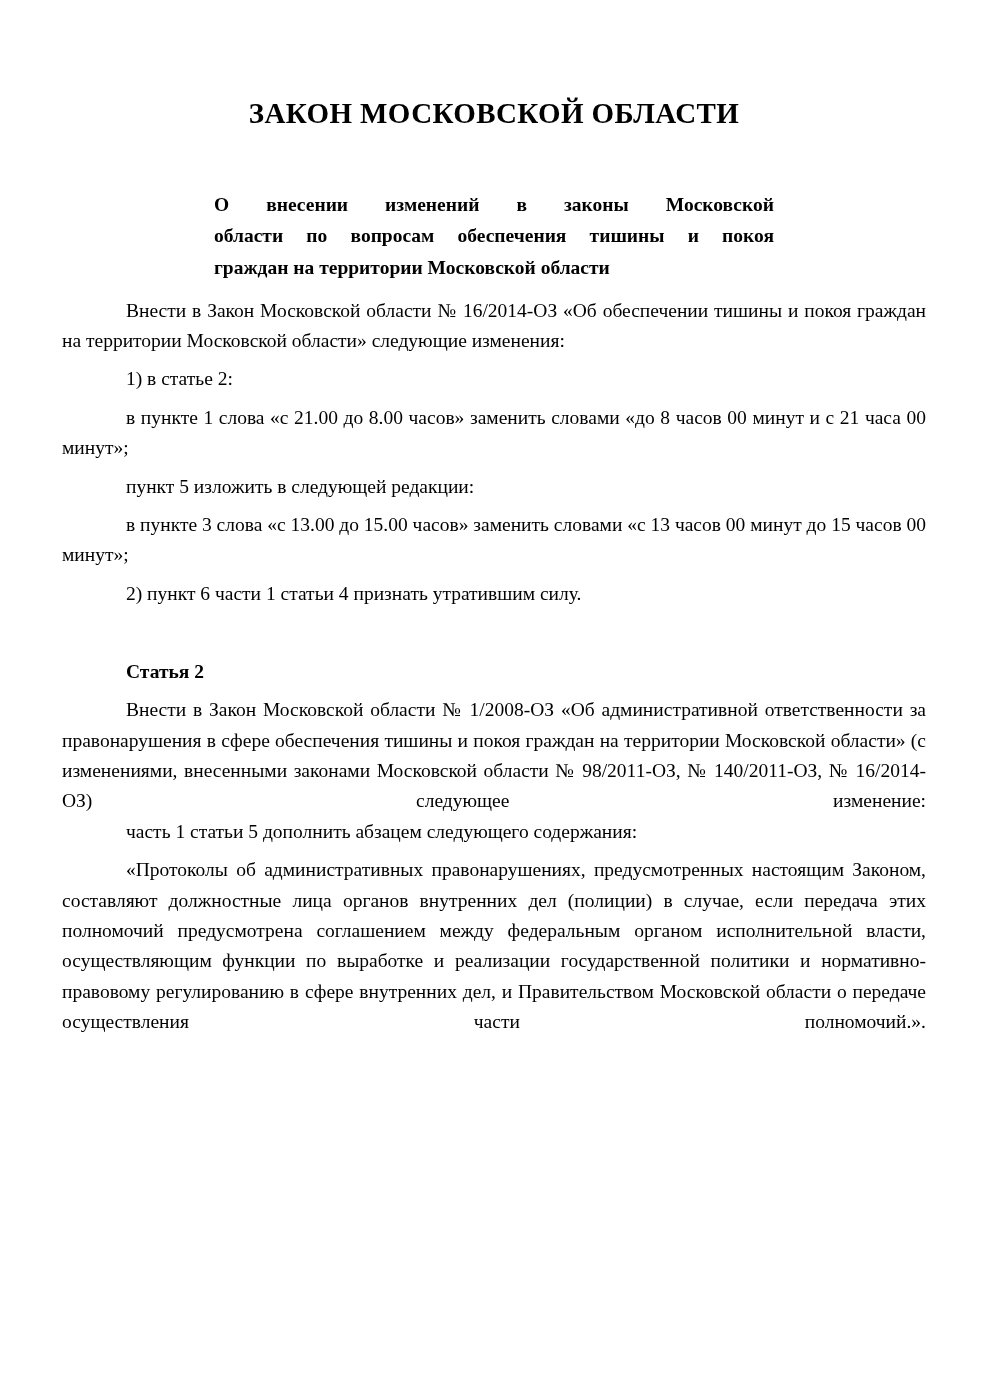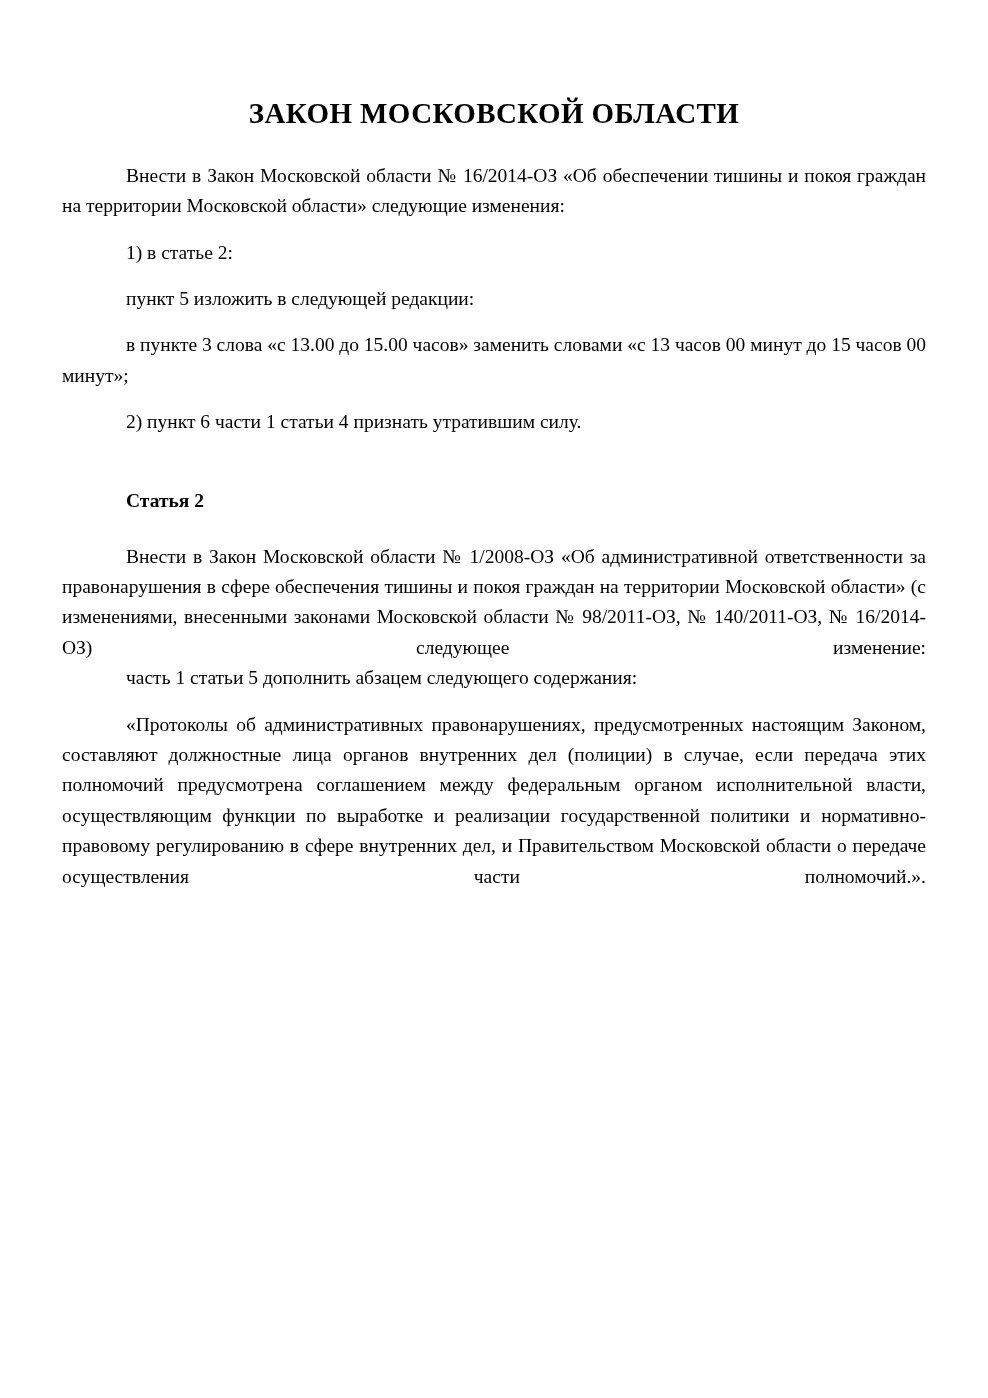--- a/index.html
+++ b/index.html
@@ -59,40 +59,46 @@
   .art2-head { margin-top: 52px; }
 
   .body-text {
     font-size: 19.5px;
     line-height: 1.56;
     text-align: justify;
     text-justify: inter-word;
     margin: 0;
     text-indent: 64px;
   }
-  .gap-top-lg { margin-top: 30px; }
-  .gap-top-sm { margin-top: 16px; }
+  .gap-top-lg { margin-top: 12px; }
+  .gap-top-sm { margin-top: 8px; }
   .gap-top-md { }
 
   .spread {
     text-align: justify;
     text-align-last: justify;
   }
 </style>
 </head>
 <body>
 
 <div class="page">
 
   <h1 class="doc-title">ЗАКОН МОСКОВСКОЙ ОБЛАСТИ</h1>
 
+  <div class="subtitle-block">
+    <span class="subtitle-line">О внесении изменений в законы Московской</span>
+    <span class="subtitle-line">области по вопросам обеспечения тишины и покоя</span>
+    <span class="subtitle-line last">граждан на территории Московской области</span>
+  </div>
 
 
   <p class="body-text gap-top-lg">Внести в Закон Московской области № 16/2014-ОЗ «Об обеспечении тишины и покоя граждан на территории Московской области» следующие изменения:</p>
   <p class="body-text gap-top-sm">1) в статье 2:</p>
+  <p class="body-text gap-top-sm">в пункте 1 слова «с 21.00 до 8.00 часов» заменить словами «до 8 часов 00 минут и с 21 часа 00 минут»;</p>
   <p class="body-text gap-top-sm">пункт 5 изложить в следующей редакции:</p>
   <p class="body-text gap-top-sm">в пункте 3 слова «с 13.00 до 15.00 часов» заменить словами «с 13 часов 00 минут до 15 часов 00 минут»;</p>
   <p class="body-text gap-top-sm">2) пункт 6 части 1 статьи 4 признать утратившим силу.</p>
 
   <h2 class="article-heading art2-head">Статья 2</h2>
 
   <p class="body-text gap-top-lg spread">Внести в Закон Московской области № 1/2008-ОЗ «Об административной ответственности за правонарушения в сфере обеспечения тишины и покоя граждан на территории Московской области» (с изменениями, внесенными законами Московской области № 98/2011-ОЗ, № 140/2011-ОЗ, № 16/2014-ОЗ) следующее изменение:</p>
   <p class="body-text gap-top-md">часть 1 статьи 5 дополнить абзацем следующего содержания:</p>
   <p class="body-text gap-top-sm spread">«Протоколы об административных правонарушениях, предусмотренных настоящим Законом, составляют должностные лица органов внутренних дел (полиции) в случае, если передача этих полномочий предусмотрена соглашением между федеральным органом исполнительной власти, осуществляющим функции по выработке и реализации государственной политики и нормативно-правовому регулированию в сфере внутренних дел, и Правительством Московской области о передаче осуществления части полномочий.».</p>
 

